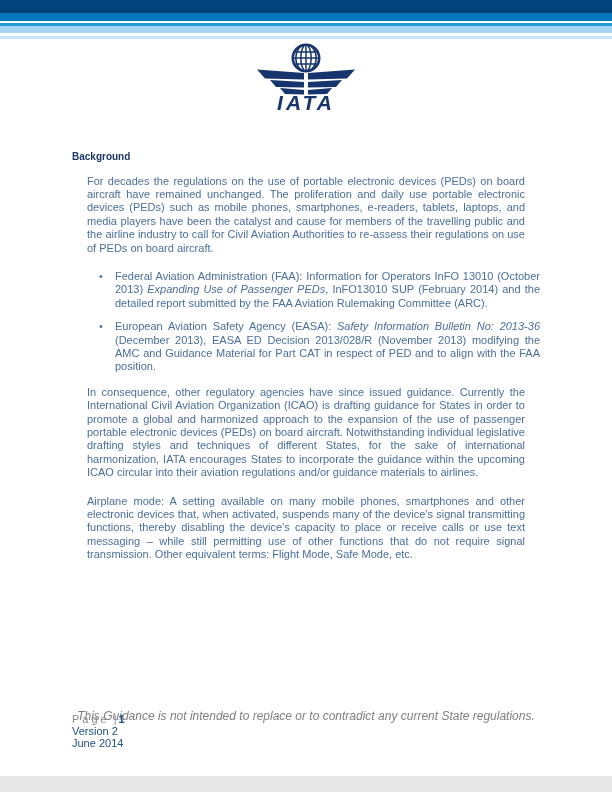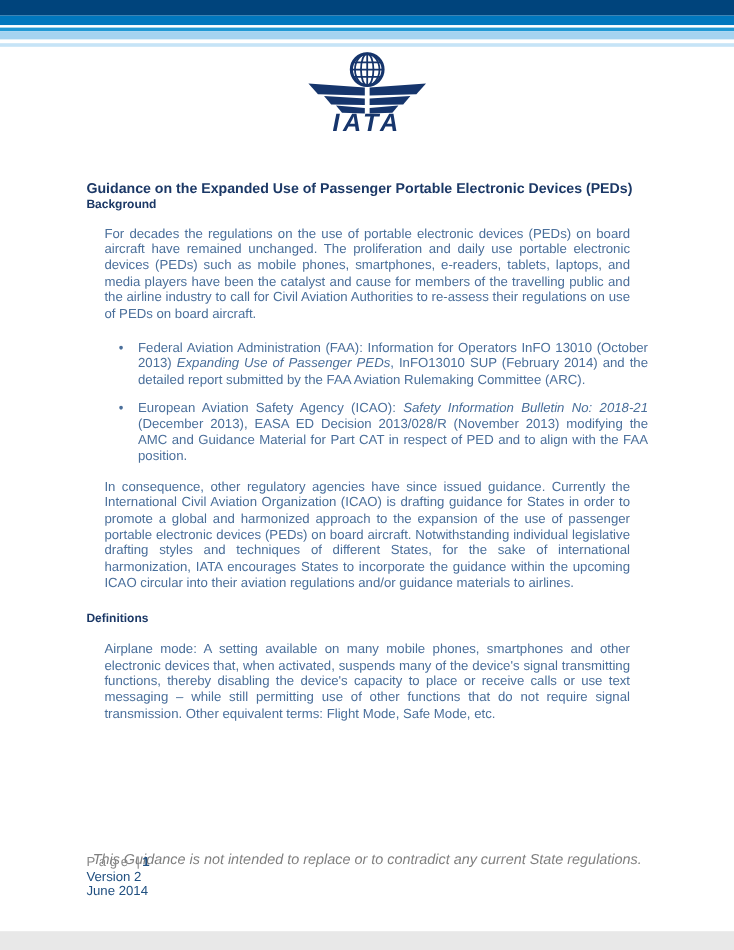--- a/index.html
+++ b/index.html
@@ -89,39 +89,37 @@
         <line x1="60" y1="2.8" x2="60" y2="29.2" stroke-width="1.5"></line>
         <line x1="48.3" y1="10" x2="71.7" y2="10" stroke-width="1.5"></line>
         <line x1="46.8" y1="16" x2="73.2" y2="16" stroke-width="1.5"></line>
         <line x1="48.3" y1="22" x2="71.7" y2="22" stroke-width="1.5"></line>
       </g>
     </svg>
     <div class="logo-word">IATA</div>
   </div>
 
   <main class="content">
-    <h1 class="doc-title">Guidance on the Expanded Use of Passenger Portable Electronic Devices (PEDs)</h1>
 
     <h2 class="sec-head h-bg">Background</h2>
     <p class="p1">For decades the regulations on the use of portable electronic devices (PEDs) on board aircraft have remained unchanged. The proliferation and daily use portable electronic devices (PEDs) such as mobile phones, smartphones, e-readers, tablets, laptops, and media players have been the catalyst and cause for members of the travelling public and the airline industry to call for Civil Aviation Authorities to re-assess their regulations on use of PEDs on board aircraft.</p>
 
     <ul class="doc-list">
       <li>
         <span class="bullet-dot">•</span>
         <span>Federal Aviation Administration (FAA): Information for Operators InFO 13010 (October 2013) </span><i>Expanding Use of Passenger PEDs</i><span>, InFO13010 SUP (February 2014) and the detailed report submitted by the FAA Aviation Rulemaking Committee (ARC).</span>
       </li>
       <li>
         <span class="bullet-dot">•</span>
-        <span>European Aviation Safety Agency (ICAO): </span><i>Safety Information Bulletin No: 2018-21</i><span> (December 2013), EASA ED Decision 2013/028/R (November 2013) modifying the AMC and Guidance Material for Part CAT in respect of PED and to align with the FAA position.</span>
+        <span>European Aviation Safety Agency (EASA): </span><i>Safety Information Bulletin No: 2013-36</i><span> (December 2013), EASA ED Decision 2013/028/R (November 2013) modifying the AMC and Guidance Material for Part CAT in respect of PED and to align with the FAA position.</span>
       </li>
     </ul>
 
     <p class="p3">In consequence, other regulatory agencies have since issued guidance. Currently the International Civil Aviation Organization (ICAO) is drafting guidance for States in order to promote a global and harmonized approach to the expansion of the use of passenger portable electronic devices (PEDs) on board aircraft. Notwithstanding individual legislative drafting styles and techniques of different States, for the sake of international harmonization, IATA encourages States to incorporate the guidance within the upcoming ICAO circular into their aviation regulations and/or guidance materials to airlines.</p>
 
-    <h2 class="sec-head h-def">Definitions</h2>
     <p class="p4">Airplane mode: A setting available on many mobile phones, smartphones and other electronic devices that, when activated, suspends many of the device's signal transmitting functions, thereby disabling the device's capacity to place or receive calls or use text messaging – while still permitting use of other functions that do not require signal transmission. Other equivalent terms: Flight Mode, Safe Mode, etc.</p>
   </main>
 
   <div class="disclaimer">
     <div>This Guidance is not intended to replace or to contradict any current State regulations.</div>
   </div>
 
   <div class="footer-bar">
     <div class="fl">
       <span class="pg">Page</span><span class="sep">|</span><span class="num">1</span>

